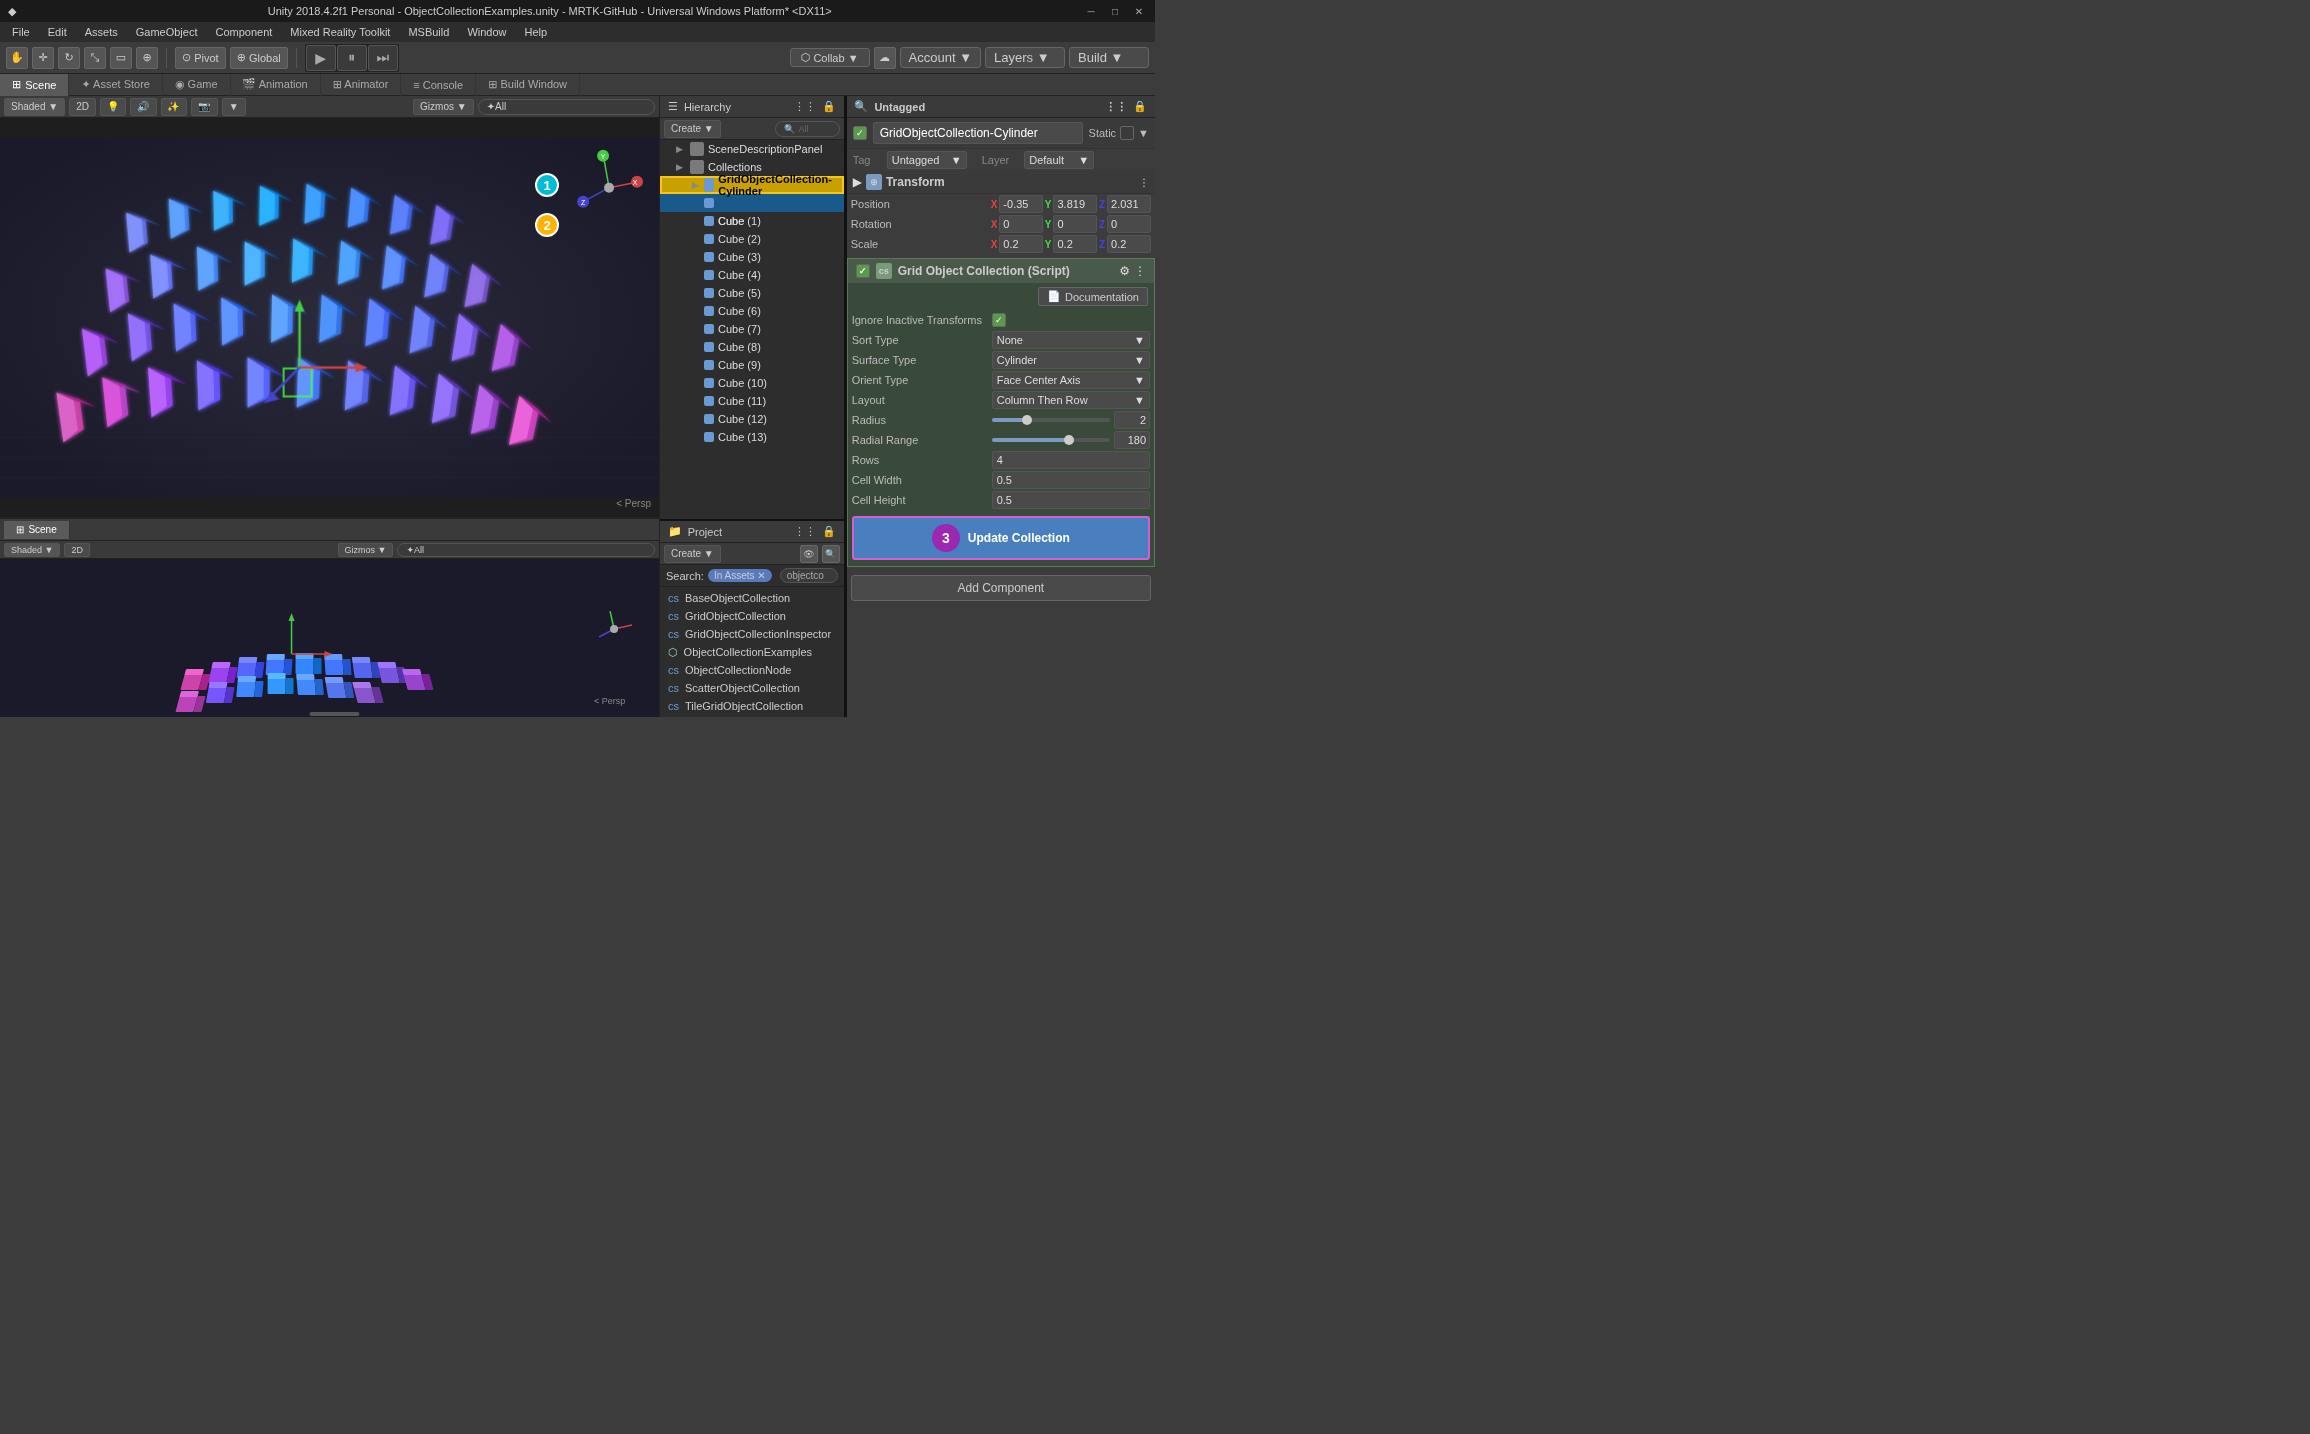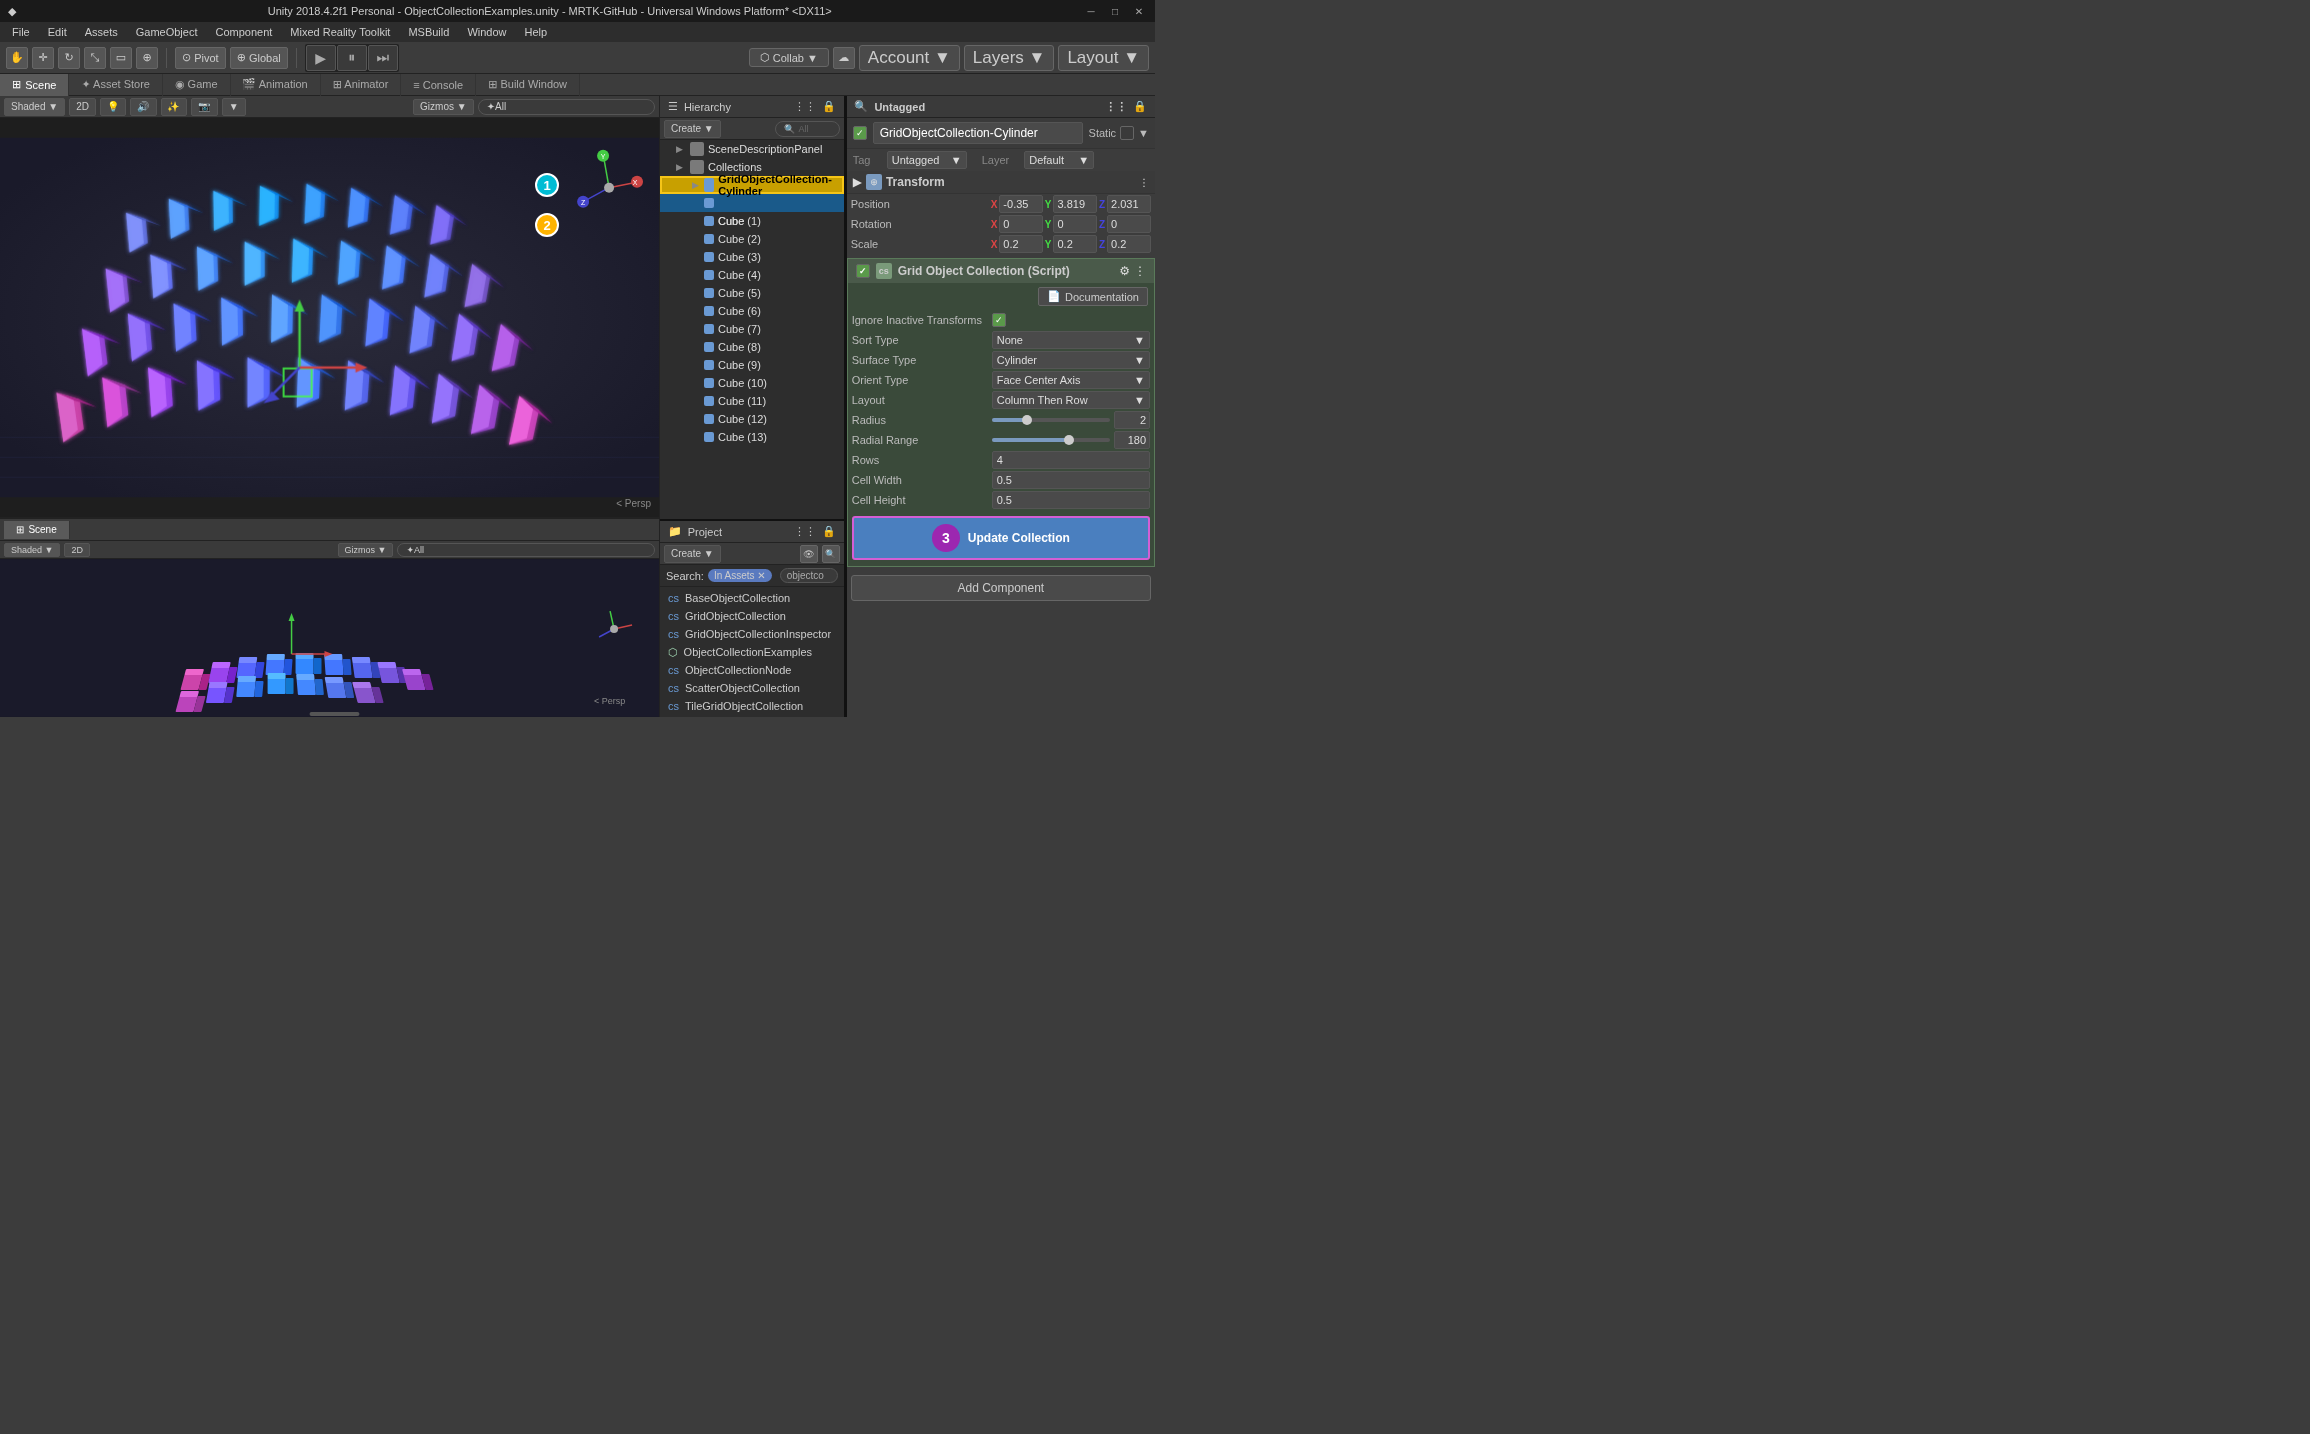--- a/index.html
+++ b/index.html
@@ -16,21 +16,21 @@
     .menu-item { padding: 2px 8px; font-size: 11px; color: #ccc; cursor: pointer; }
 
     
     #toolbar { background: #3c3c3c; height: 32px; display: flex; align-items: center; padding: 0 6px; gap: 4px; border-bottom: 1px solid #222; }
     .tool-btn { background: #555; border: 1px solid #666; border-radius: 2px; padding: 2px 6px; color: #ccc; font-size: 11px; cursor: pointer; height: 22px; display: flex; align-items: center; gap: 3px; }
     .tool-separator { width: 1px; height: 20px; background: #555; margin: 0 4px; }
     .tool-icon-btn { background: #555; border: 1px solid #666; border-radius: 2px; width: 22px; height: 22px; display: flex; align-items: center; justify-content: center; cursor: pointer; color: #ccc; font-size: 11px; }
     .play-btn { background: #3a3a3a; border: 1px solid #555; border-radius: 2px; width: 30px; height: 26px; display: flex; align-items: center; justify-content: center; cursor: pointer; color: #aaa; font-size: 14px; }
     .play-group { display: flex; gap: 1px; background: #222; border-radius: 2px; padding: 1px; }
     .collab-btn { background: #4a4a4a; border: 1px solid #666; border-radius: 3px; padding: 2px 10px; color: #ccc; font-size: 11px; cursor: pointer; display: flex; align-items: center; gap: 3px; }
-    .dropdown-btn { background: #4a4a4a; border: 1px solid #666; border-radius: 3px; padding: 2px 8px; color: #ccc; font-size: 17px; cursor: pointer; display: flex; align-items: flex-start; gap: 3px; min-width: 80px; justify-content: space-between; }
+    .dropdown-btn { background: #4a4a4a; border: 1px solid #666; border-radius: 3px; padding: 2px 8px; color: #ccc; font-size: 13px; cursor: pointer; display: flex; align-items: flex-start; gap: 3px; min-width: 80px; justify-content: space-between; }
 
     
     #tabs-row { background: #3c3c3c; height: 22px; display: flex; align-items: center; border-bottom: 1px solid #222; }
     .tab { padding: 2px 12px; font-size: 11px; color: #aaa; cursor: pointer; border-right: 1px solid #333; height: 22px; display: flex; align-items: center; gap: 4px; }
     .tab.active { background: #5a5a5a; color: #fff; }
 
     
     #main { display: flex; height: calc(717px - 22px - 20px - 32px - 22px); }
 
     
@@ -209,21 +209,21 @@
     <span>Collab ▼</span>
   </div>
   <div class="tool-icon-btn">☁</div>
   <div class="dropdown-btn">
     <span>Account ▼</span>
   </div>
   <div class="dropdown-btn">
     <span>Layers ▼</span>
   </div>
   <div class="dropdown-btn">
-    <span>Layout ▼</span>
+    <span>Build ▼</span>
   </div>
 </div>
 
 <div id="tabs-row">
   <div class="tab active">
     <span>⊞</span>
     <span>Scene</span>
   </div>
   <div class="tab">
     <span>✦ Asset Store</span>

